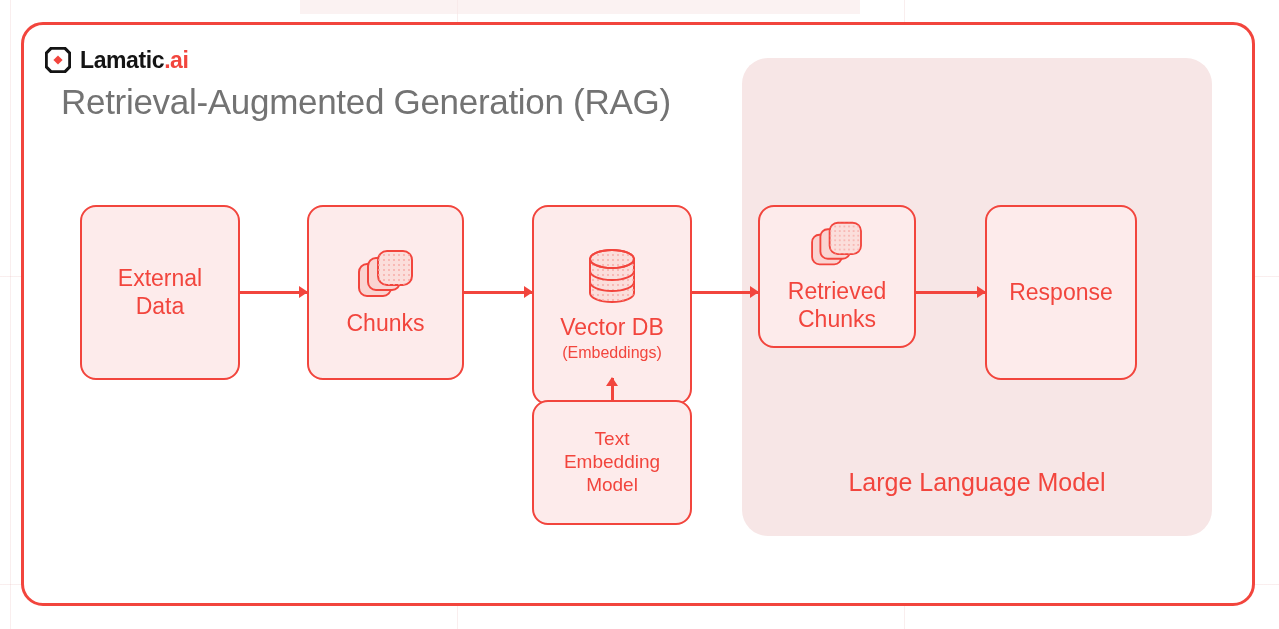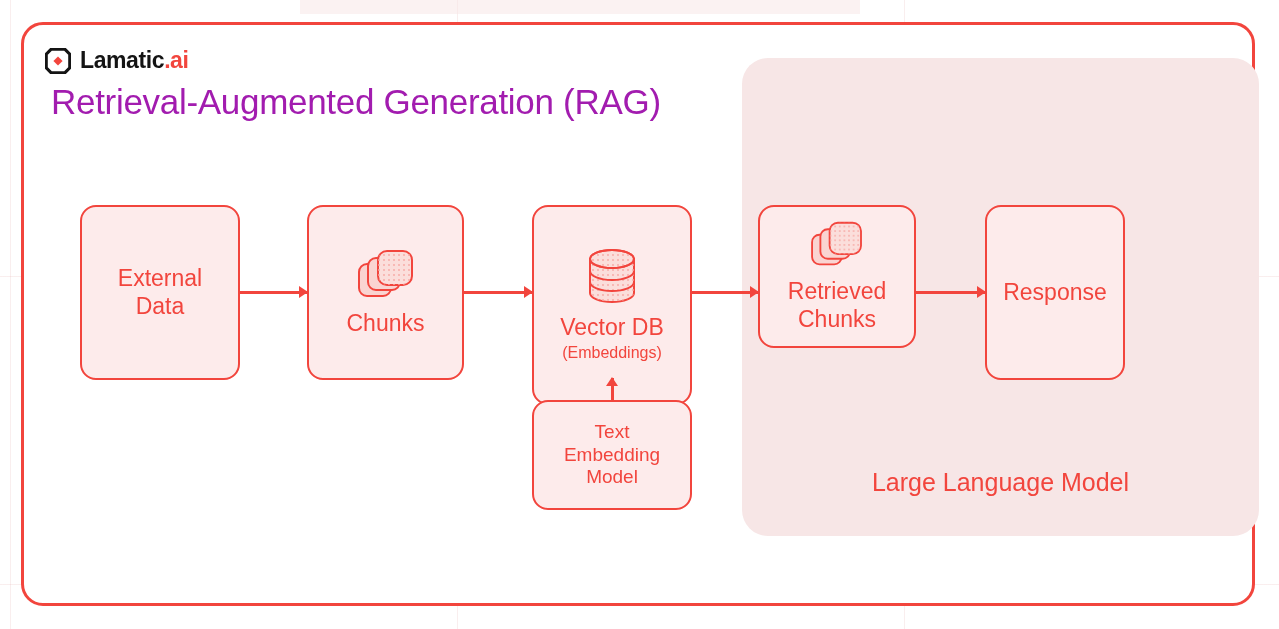--- a/index.html
+++ b/index.html
@@ -49,53 +49,52 @@
     background: #ffffff;
     box-sizing: border-box;
   }
 
   
   #brand {
     position: absolute;
     left: 45px;
     top: 47px;
     display: flex;
-    align-items: flex-end;
+    align-items: flex-start;
     gap: 9px;
   }
   #brand-mark { width: 26px; height: 26px; display: block; }
   #brand-name {
     font-size: 23px;
     font-weight: bold;
     color: #141414;
     letter-spacing: -0.4px;
     white-space: nowrap;
   }
   #brand-name .dot { color: #F2453D; }
 
   #page-title {
     position: absolute;
-    left: 51px;
+    left: 61px;
     top: 82px;
     font-size: 35px;
-    color: #a21caf;
+    color: #737373;
     letter-spacing: -0.3px;
     white-space: nowrap;
   }
 
   
   #llm-panel {
     position: absolute;
     left: 742px;
     top: 58px;
     width: 470px;
     height: 478px;
     background: #F7E6E6;
     border-radius: 26px;
-    padding-left: 47px;
   }
   #llm-label {
     position: absolute;
     left: 0;
     right: 0;
     top: 410px;
     text-align: center;
     font-size: 25px;
     color: #F2453D;
   }
@@ -126,22 +125,22 @@
   }
   .node .label.small {
     font-size: 19px;
   }
   .node .icon { margin-bottom: 6px; display: block; }
 
   #node-external   { left: 80px;  top: 205px; width: 160px; height: 175px; justify-content: center; }
   #node-chunks     { left: 307px; top: 205px; width: 157px; height: 175px; }
   #node-vectordb   { left: 532px; top: 205px; width: 160px; height: 200px; }
   #node-retrieved  { left: 758px; top: 205px; width: 158px; height: 143px; }
-  #node-response   { left: 985px; top: 205px; width: 140px; height: 175px; }
-  #node-embedding  { left: 532px; top: 400px; width: 160px; height: 110px; }
+  #node-response   { left: 985px; top: 205px; width: 152px; height: 175px; }
+  #node-embedding  { left: 532px; top: 400px; width: 160px; height: 125px; }
 
   
   .arrow-h {
     position: absolute;
     height: 2.5px;
     background: #F2453D;
   }
   .arrow-h::after {
     content: "";
     position: absolute;

